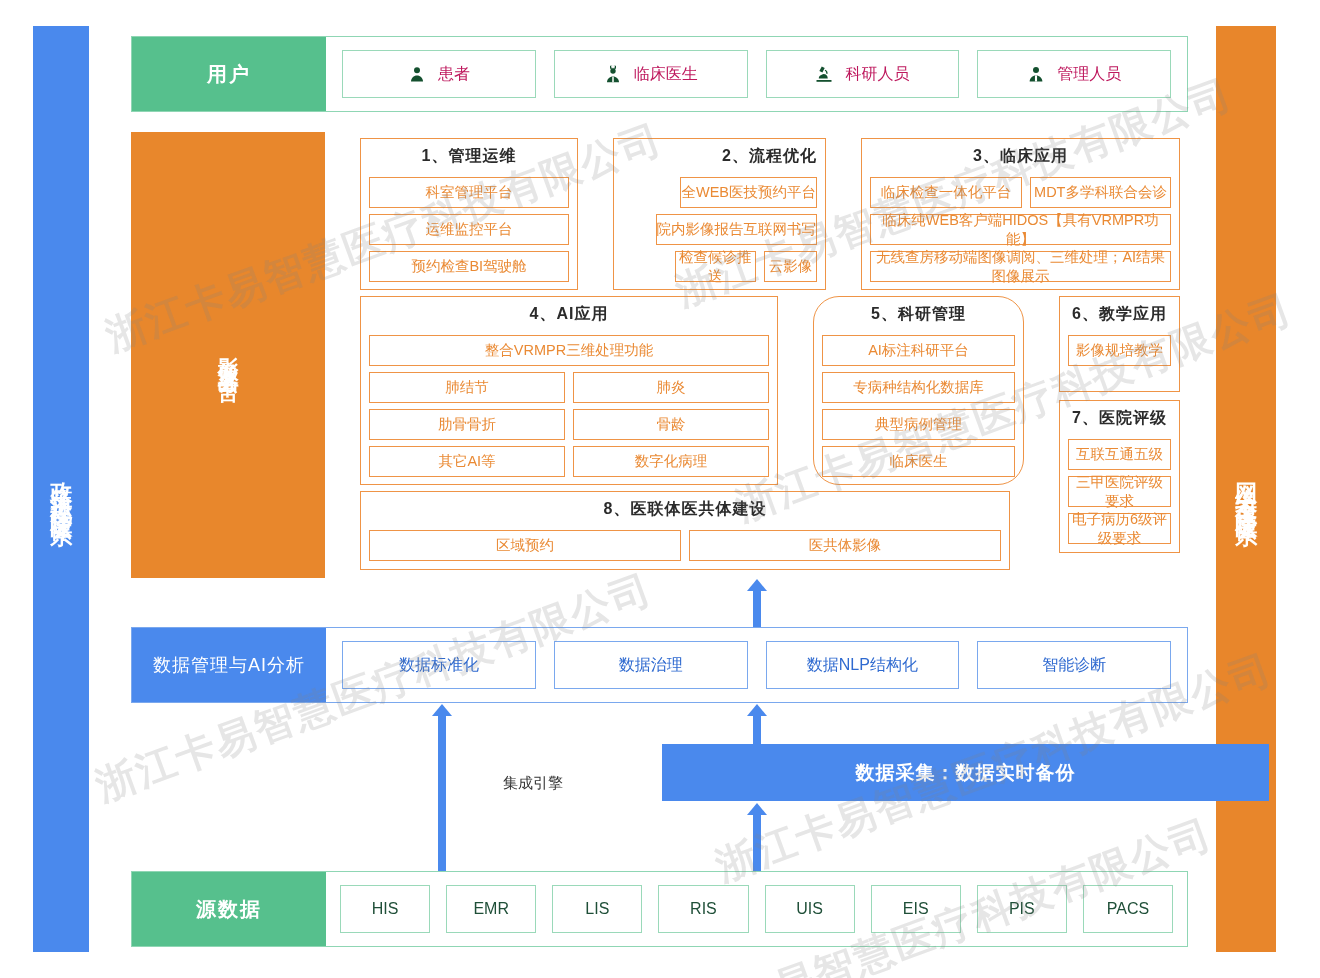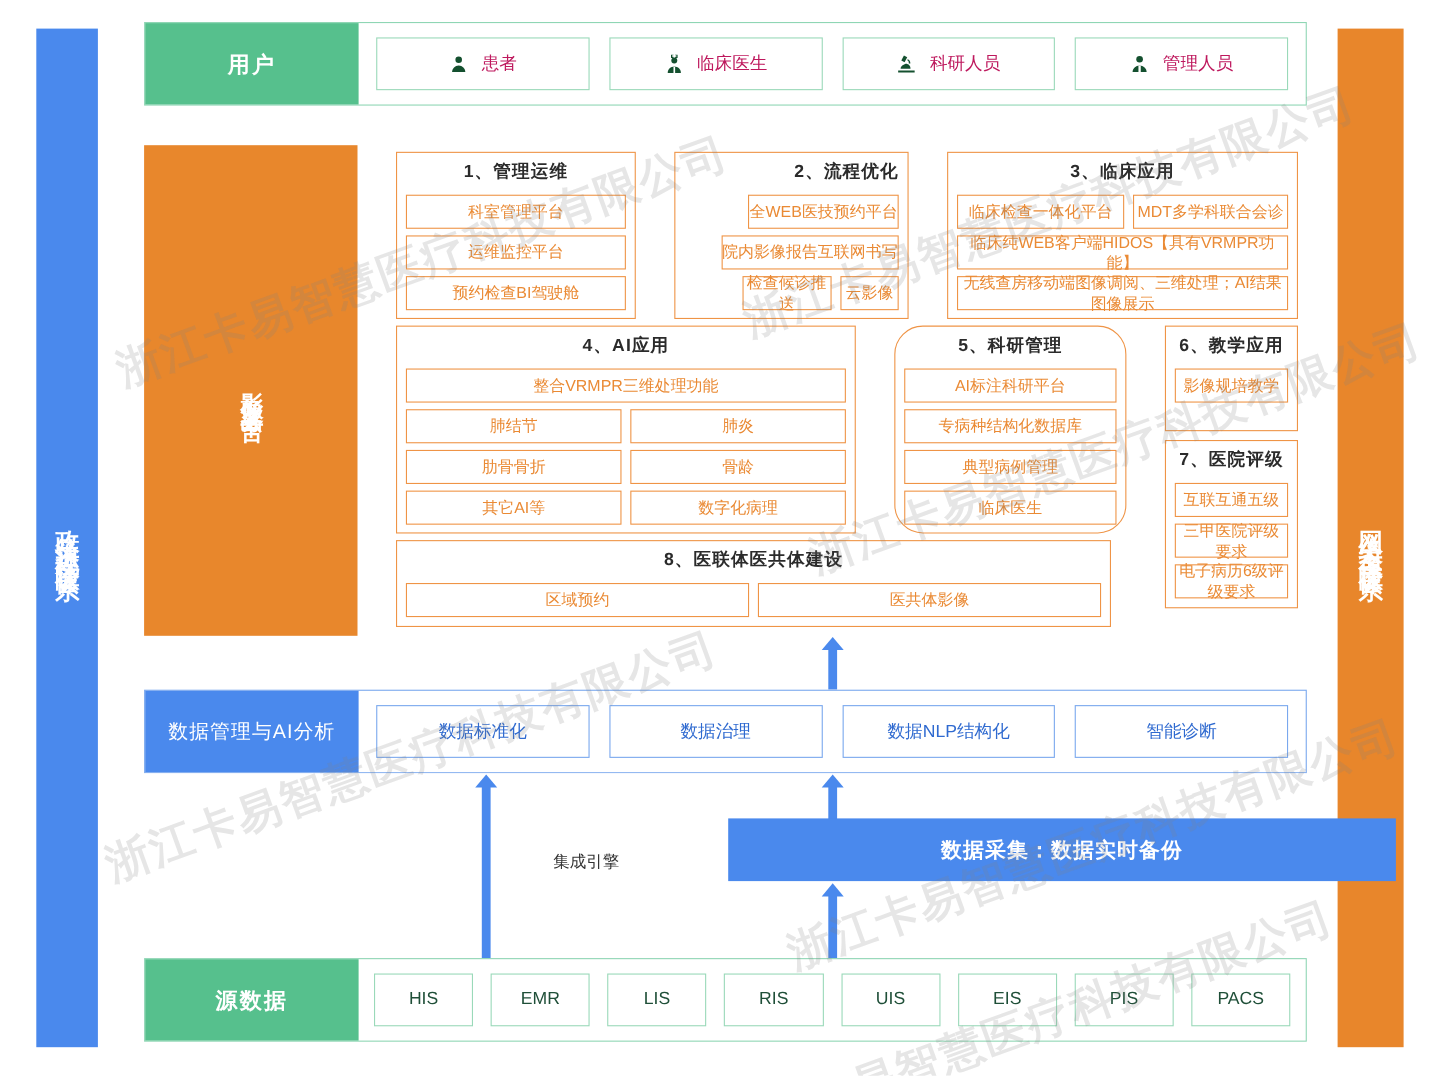--- a/index.html
+++ b/index.html
@@ -33,21 +33,21 @@
     line-height:1.30;
     text-align:center;
     writing-mode:vertical-rl;
     letter-spacing:6px;
   }
   #policy-bar{left:33px;top:26px;width:56px;height:926px;background:#4a89ed;}
   #security-bar{left:1216px;top:26px;width:60px;height:926px;background:#e8862b;}
 
   
   #user-row{
-    position:absolute;left:131px;top:20px;width:1057px;height:76px;
+    position:absolute;left:131px;top:36px;width:1057px;height:76px;
     background:#ffffff;border:1px solid #8fd6b4;box-sizing:border-box;
     display:flex;
   }
   #user-label{
     width:194px;height:100%;
     background:#56c08d;color:#fff;
     display:flex;align-items:center;justify-content:center;
     font-size:20px;font-weight:700;letter-spacing:2px;
     flex:0 0 194px;
   }

